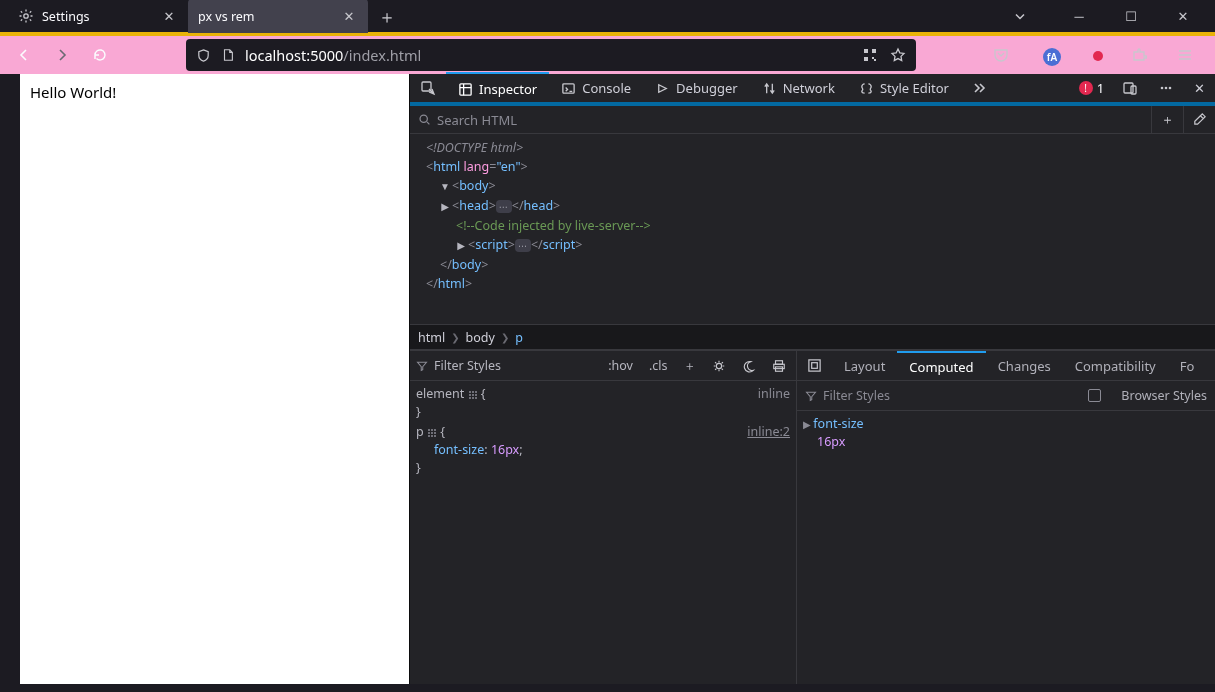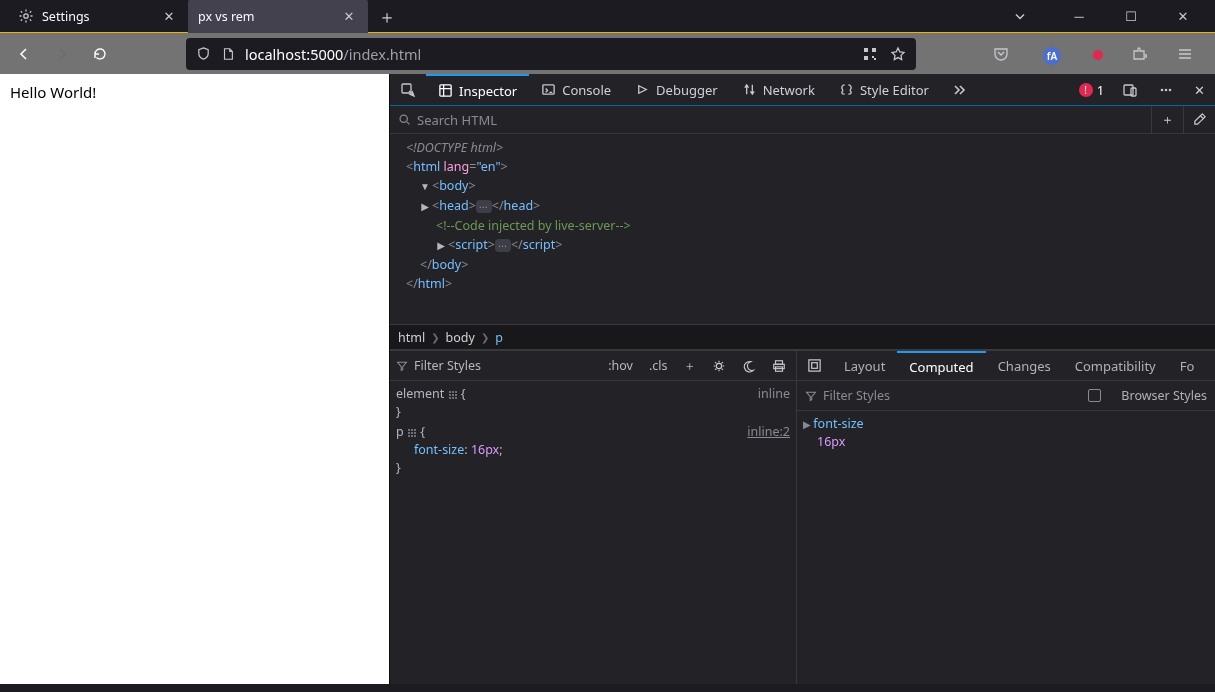--- a/index.html
+++ b/index.html
@@ -6,38 +6,38 @@
 body { background: #1c1b22; width: 1215px; height: 692px; overflow: hidden; color: #fbfbfe; font-size: 13px; }
 .tabbar { height: 32px; background: #1c1b22; display: flex; align-items: center; padding: 0 8px; }
 .tab { height: 34px; display: flex; align-items: center; gap: 8px; padding: 0 10px; min-width: 180px; position: relative; border-radius: 4px 4px 0 0; }
 .tab.active { background: #42414d; }
 .tab-label { flex: 1; white-space: nowrap; overflow: hidden; text-overflow: ellipsis; font-size: 12.5px; color: #fbfbfe; }
 .gear { width: 16px; height: 16px; display: inline-flex; align-items: center; justify-content: center; }
 .close-x { width: 18px; height: 18px; display: flex; align-items: center; justify-content: center; color: #c7c7cd; cursor: pointer; }
 .newtab-plus { width: 30px; display: flex; align-items: center; justify-content: center; color: #c7c7cd; cursor: pointer; margin-left: 4px; font-size: 18px; }
 .win-controls { margin-left: auto; display: flex; align-items: center; gap: 24px; padding-right: 10px; color: #c7c7cd; }
 .win-controls span { width: 28px; text-align: center; cursor: pointer; font-size: 13px; }
-.addrbar { height: 42px; background: #737373; display: flex; align-items: center; padding: 4px 8px; gap: 6px; border-top: 1px solid #eab308; }
+.addrbar { height: 42px; background: #f9a8d4; display: flex; align-items: center; padding: 4px 8px; gap: 6px; border-top: 4px solid #eab308; }
 .nav-btn { width: 32px; height: 32px; display: flex; align-items: center; justify-content: center; color: #c7c7cd; cursor: pointer; border-radius: 4px; font-size: 15px; }
 .nav-btn.disabled { color: #6a6a72; }
 .urlbox { flex: 0 0 730px; height: 32px; background: #1c1b22; border-radius: 4px; display: flex; align-items: center; padding: 0 10px; gap: 10px; margin-left: 64px; }
 .urlbox .shield { color: #c7c7cd; font-size: 14px; }
 .urlbox .urltext { font-size: 14.5px; color: #fff; }
 .urlbox .urltext .host { color: #fff; }
 .urlbox .urltext .path { color: #9f9fa7; }
 .urlbox-spacer { flex: 1; }
 .urlbox-right { display: flex; gap: 12px; color: #c7c7cd; }
 .right-icons { display: flex; margin-left: auto; gap: 20px; align-items: center; color: #c7c7cd; padding-right: 4px; }
 .right-icons span { width: 26px; text-align: center; cursor: pointer; font-size: 16px; }
 .right-icons .acct { display: inline-flex; width: 18px; height: 18px; border-radius: 50%; background: #4b6ed4; color: #fff; align-items: center; justify-content: center; font-size: 10px; font-weight: 600; }
 .right-icons .red-dot { width: 10px; height: 10px; background: #e22850; border-radius: 50%; display: inline-block; }
-.content { display: flex; height: calc(692px - 40px - 42px); background: #c4b5fd; }
+.content { display: flex; height: calc(692px - 40px - 42px); background: #c4b5fd; margin-left: 20px; }
 .page { width: 389px; background: #fff; color: #000; padding: 8px 10px; font-family: 'Times New Roman', serif; font-size: 15px; }
 .devtools { flex: 1; display: flex; flex-direction: column; background: #232327; border-left: 1px solid #0c0c0d; }
-.dt-toolbar { height: 32px; display: flex; align-items: center; border-bottom: 1px solid #0369a1; }
+.dt-toolbar { height: 32px; display: flex; align-items: center; border-bottom: 4px solid #0369a1; }
 .dt-tool { height: 32px; display: flex; align-items: center; gap: 6px; padding: 0 12px; color: #cfcfd8; cursor: pointer; position: relative; font-size: 13px; }
 .dt-tool.icon-only { padding: 0 10px; }
 .dt-tool.active { border-top: 2px solid #209cee; color: #fff; }
 .dt-toolbar .spacer { flex: 1; }
 .dt-err { display: flex; align-items: center; gap: 4px; padding: 0 8px; }
 .dt-err .circ { width: 14px; height: 14px; background: #e22850; border-radius: 50%; display: inline-flex; align-items: center; justify-content: center; font-size: 10px; color: #fff; }
 .search-row { height: 28px; display: flex; align-items: center; border-bottom: 1px solid #38383d; background: #232327; }
 .search-input { flex: 1; height: 100%; display: flex; align-items: center; gap: 6px; padding: 0 8px; color: #8a8a94; font-size: 13px; }
 .search-actions { display: flex; gap: 0; }
 .search-actions span { width: 32px; height: 28px; display: flex; align-items: center; justify-content: center; color: #c7c7cd; cursor: pointer; border-left: 1px solid #38383d; }

